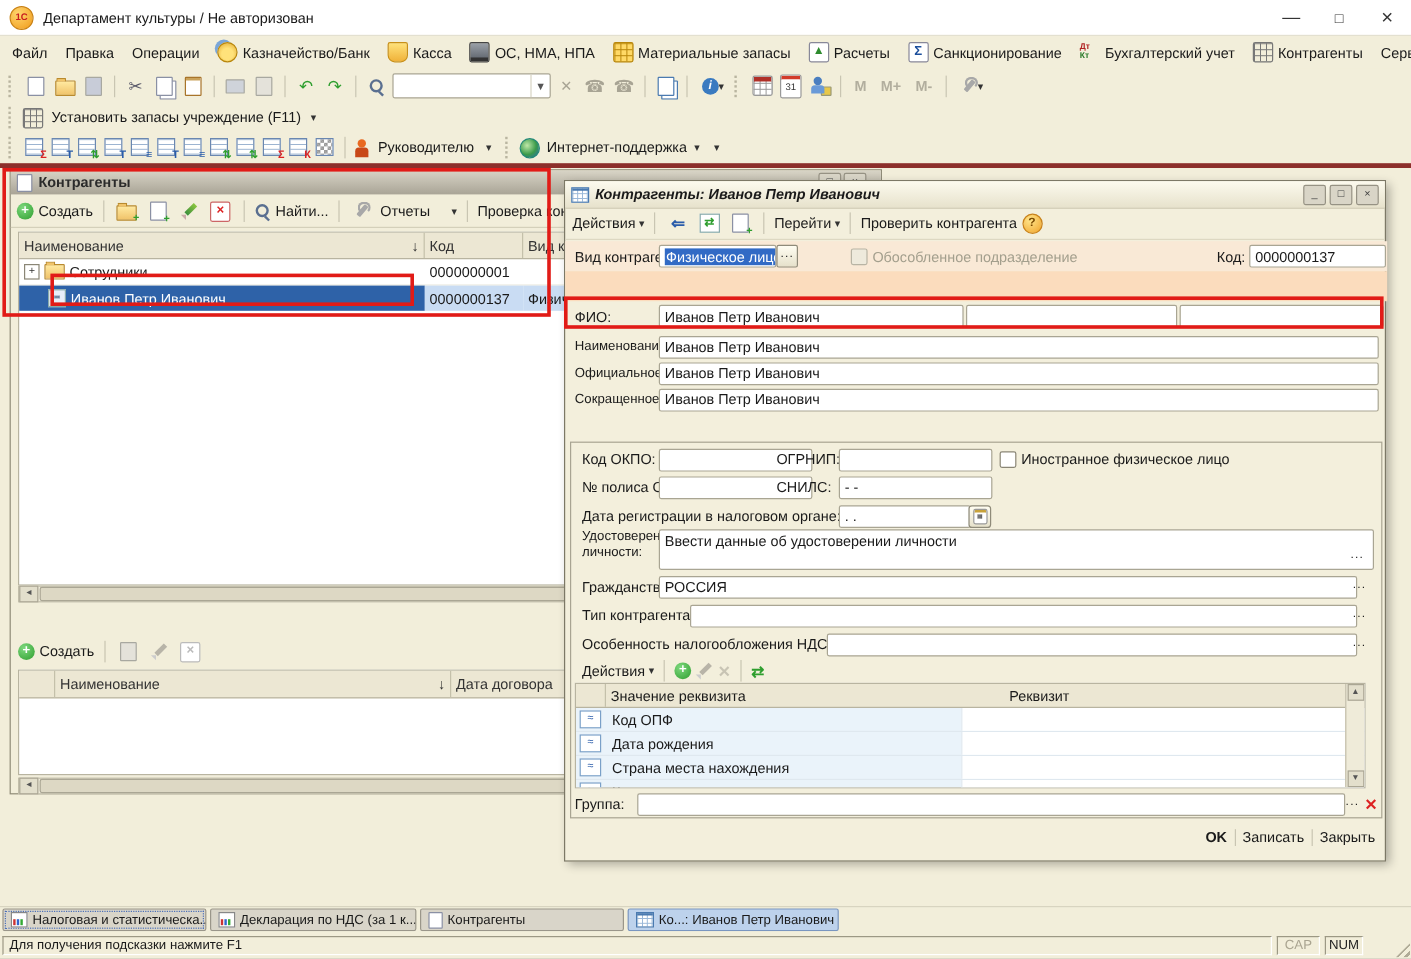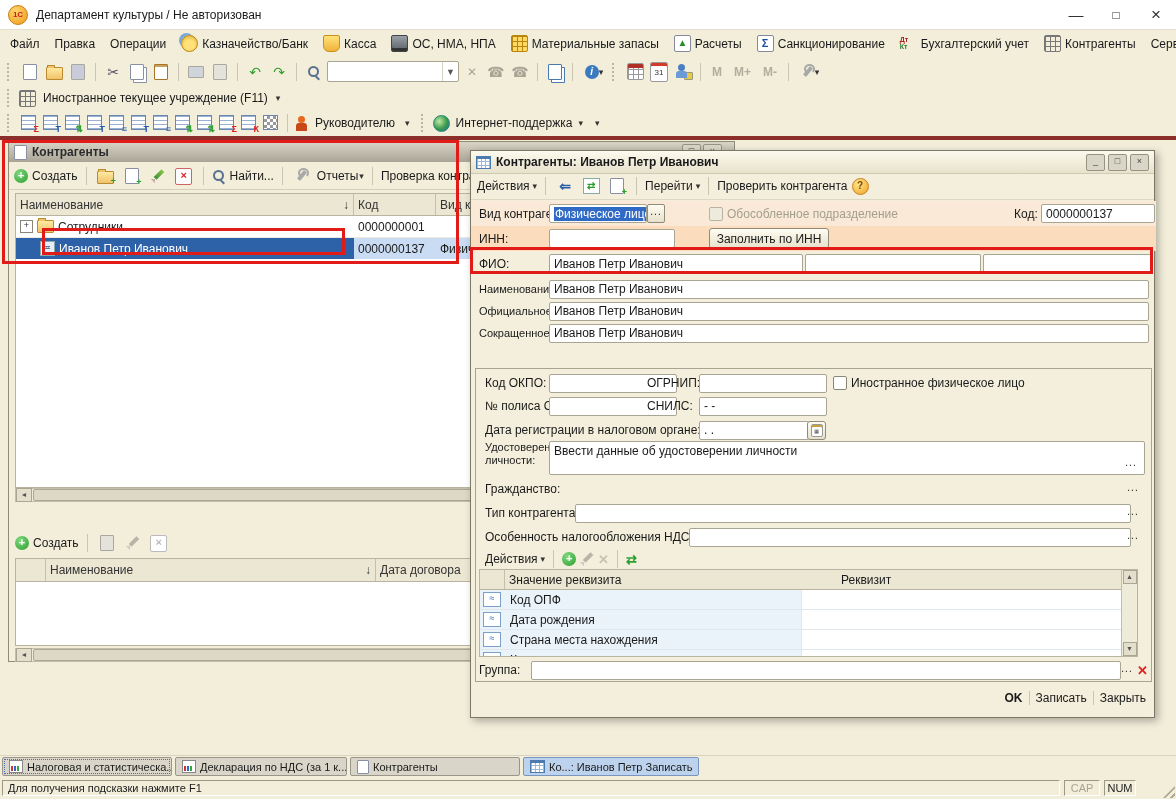--- a/index.html
+++ b/index.html
@@ -100,21 +100,21 @@
   .tab.active{background:#f2eeda;border-bottom-color:#f2eeda;font-weight:normal;}
   .lw-tabs{position:absolute;left:6px;top:362px;display:flex;gap:2px;align-items:flex-end;}
   .lw-tools2{position:absolute;left:6px;top:388px;right:6px;height:26px;display:flex;align-items:center;gap:4px;}
   .searchbox{margin-left:auto;width:150px;height:17px;background:#fff;border:1px solid #b5b1a0;border-radius:2px;color:#a8a494;font-size:11px;padding:0 4px;display:flex;align-items:center;}
   .lw-grid2{position:absolute;left:6px;top:416px;width:715px;height:88px;background:#fff;border:1px solid #b8b4a0;box-sizing:border-box;}
   
   .redbox{border:3px solid #e11b17;box-sizing:border-box;pointer-events:none;}
   
   #dlg{left:470px;top:150px;width:685px;height:568px;background:#f3efdc;border:1px solid #7c7866;box-shadow:3px 3px 8px rgba(0,0,0,.3);box-sizing:border-box;}
   .dlg-title{position:absolute;left:0;top:0;right:0;height:22px;background:linear-gradient(#fcfaee,#e7e2cc);border-bottom:1px solid #cfcab4;display:flex;align-items:center;gap:5px;padding:0 5px;}
-  .dlg-title .t{font-weight:bold;}
+  .dlg-title .t{font-weight:bold;font-style:italic;}
   .tblicon{width:13px;height:11px;background:#fff;border:1px solid #4a7ab0;background-image:linear-gradient(#9ab8d8 1px,transparent 1px),linear-gradient(90deg,#9ab8d8 1px,transparent 1px);background-size:4px 4px;flex:none;box-shadow:inset 0 2px 0 #4a7ab0;}
   .dlg-tools{position:absolute;left:0;top:22px;right:0;height:26px;display:flex;align-items:center;gap:4px;padding:0 6px;border-bottom:1px solid #ddd8c2;}
   .dtxt{white-space:nowrap;}
   .row{position:absolute;display:flex;align-items:center;}
   .lbl{white-space:nowrap;}
   .lbl.dim{color:#a39f8d;}
   .selblue{background:#316ac5;color:#fff;padding:0 1px;}
   .dlg-tabs{position:absolute;left:6px;top:195px;display:flex;gap:2px;align-items:flex-end;}
   .dlg-panel{position:absolute;left:4px;top:217px;width:677px;height:314px;border:1px solid #a8a492;box-sizing:border-box;}
   .attr-head{display:flex;background:#ece7d3;border-bottom:1px solid #b8b4a0;height:19px;align-items:center;}
@@ -277,21 +277,21 @@
     <span class="tsep"></span>
     <span class="icbtn" style="width:30px;">
         <span class="wrench"></span>
         <span class="darrow">▾</span>
       </span>
   </div>
 
   <div id="tb2" class="abs toolbar">
     <span class="grip"></span>
     <span class="mi mi-bldg"></span>
-    <span style="margin-left:5px;">Иностранное текущее учреждение (F11)</span>
+    <span style="margin-left:5px;">Установить запасы учреждение (F11)</span>
     <span class="darrow" style="margin-left:6px;">▾</span>
   </div>
 
   <div id="tb3" class="abs toolbar">
     <span class="grip"></span>
     <span class="ri">
         <span class="tb"></span>
         <span class="ov red">Σ</span>
       </span>
     <span class="ri">
@@ -383,21 +383,21 @@
         </span>
       <span class="tsep"></span>
       <span class="flex" style="gap:4px;">
           <span class="lens"></span>
           <span>Найти...</span>
         </span>
       <span class="tsep"></span>
       <span class="icbtn">
           <span class="wrench"></span>
         </span>
-      <span class="flex" style="gap:1px;">
+      <span class="flex" style="gap:18px;">
           <span>Отчеты</span>
           <span class="darrow">▾</span>
         </span>
       <span class="tsep"></span>
       <span>Проверка контрагент</span>
     </div>
     <div class="lw-grid">
       <div class="grid-head" style="height:21px;">
         <span class="gh" style="width:338px;">
             <span>Наименование</span>
@@ -507,25 +507,20 @@
       <span class="lbl">Вид контрагента:</span>
       <span class="fld" style="position:absolute;left:70px;width:88px;">
           <span class="selblue">Физическое лицо</span>
         </span>
       <span class="dots" style="position:absolute;left:168px;">...</span>
       <span class="cb dis" style="position:absolute;left:230px;"></span>
       <span class="lbl dim" style="position:absolute;left:248px;">Обособленное подразделение</span>
       <span class="lbl" style="position:absolute;left:535px;">Код:</span>
       <span class="fld" style="position:absolute;left:562px;width:104px;">0000000137</span>
     </div>
-    <div class="row" style="left:8px;top:75px;height:25px;width:670px;">
-      <span class="lbl">ИНН:</span>
-      <span class="fld" style="position:absolute;left:70px;width:116px;"></span>
-      <span class="btn3d" style="position:absolute;left:230px;width:118px;height:19px;">Заполнить по ИНН</span>
-    </div>
     <div class="row" style="left:8px;top:100px;height:25px;width:670px;">
       <span class="lbl">ФИО:</span>
       <span class="fld" style="position:absolute;left:70px;width:244px;">Иванов Петр Иванович</span>
       <span class="fld" style="position:absolute;left:326px;width:166px;"></span>
       <span class="fld" style="position:absolute;left:504px;width:160px;"></span>
     </div>
     <div class="row" style="left:8px;top:127px;height:22px;width:670px;">
       <span class="lbl" style="font-size:11px;">Наименование:</span>
       <span class="fld" style="position:absolute;left:70px;width:590px;">Иванов Петр Иванович</span>
     </div>
@@ -561,20 +556,21 @@
           <span class="cal31" style="width:10px;height:9px;font-size:5px;line-height:8px;box-shadow:inset 0 2px 0 #c8a23a;padding-top:2px;">▦</span>
         </span>
     </div>
     <div class="row" style="left:14px;top:290px;height:34px;width:660px;align-items:flex-start;">
       <span class="lbl" style="width:62px;white-space:normal;font-size:11px;line-height:13px;">Удостоверение личности:</span>
       <span class="fld" style="position:absolute;left:64px;width:586px;height:30px;align-items:flex-start;padding-top:2px;">Ввести данные об удостоверении личности</span>
       <span class="dots" style="position:absolute;left:638px;top:15px;border:none;background:none;">...</span>
     </div>
     <div class="row" style="left:14px;top:328px;height:20px;width:660px;">
       <span class="lbl">Гражданство:</span>
+      <span class="fld" style="position:absolute;left:64px;width:572px;">РОССИЯ</span>
       <span class="dots" style="position:absolute;left:640px;border:none;background:none;">...</span>
     </div>
     <div class="row" style="left:14px;top:352px;height:20px;width:660px;">
       <span class="lbl">Тип контрагента:</span>
       <span class="fld" style="position:absolute;left:90px;width:546px;"></span>
       <span class="dots" style="position:absolute;left:640px;border:none;background:none;">...</span>
     </div>
     <div class="row" style="left:14px;top:376px;height:20px;width:660px;">
       <span class="lbl">Особенность налогообложения НДС:</span>
       <span class="fld" style="position:absolute;left:204px;width:432px;"></span>
@@ -654,21 +650,21 @@
     <span class="ttab" style="width:172px;">
         <span class="chartic"></span>
         <span>Декларация по НДС (за 1 к...</span>
       </span>
     <span class="ttab" style="width:170px;">
         <span class="pg" style="width:10px;height:12px;"></span>
         <span>Контрагенты</span>
       </span>
     <span class="ttab sel" style="width:176px;">
         <span class="tblicon"></span>
-        <span>Ко...: Иванов Петр Записать</span>
+        <span>Ко...: Иванов Петр Иванович</span>
       </span>
   </div>
 
   <div id="statusbar" class="abs">
     <span class="scell" style="width:1058px;">Для получения подсказки нажмите F1</span>
     <span class="scell" style="width:36px;justify-content:center;color:#a9a490;">CAP</span>
     <span class="scell" style="width:32px;justify-content:center;color:#222;">NUM</span>
     <span class="gripbr"></span>
   </div>
 

